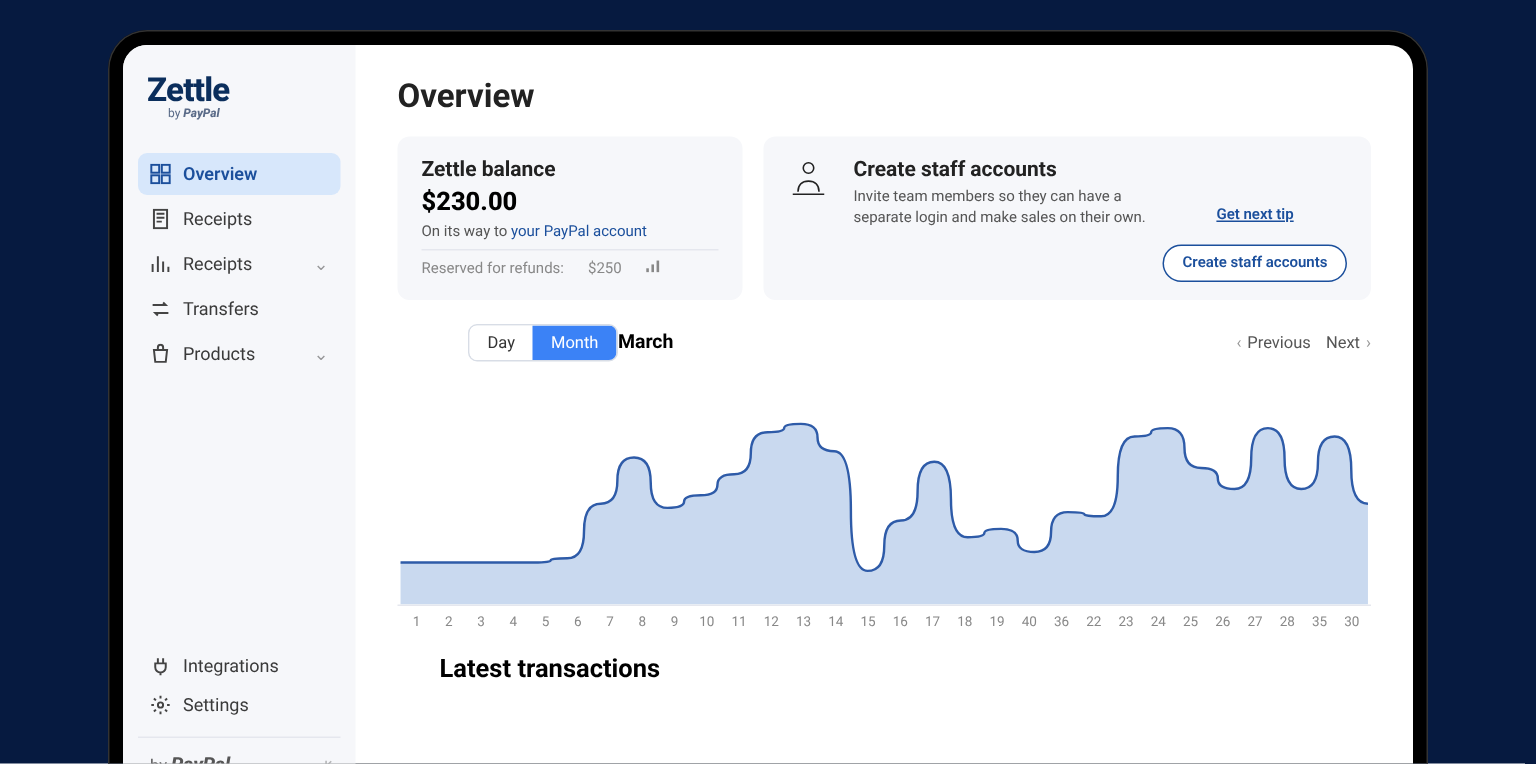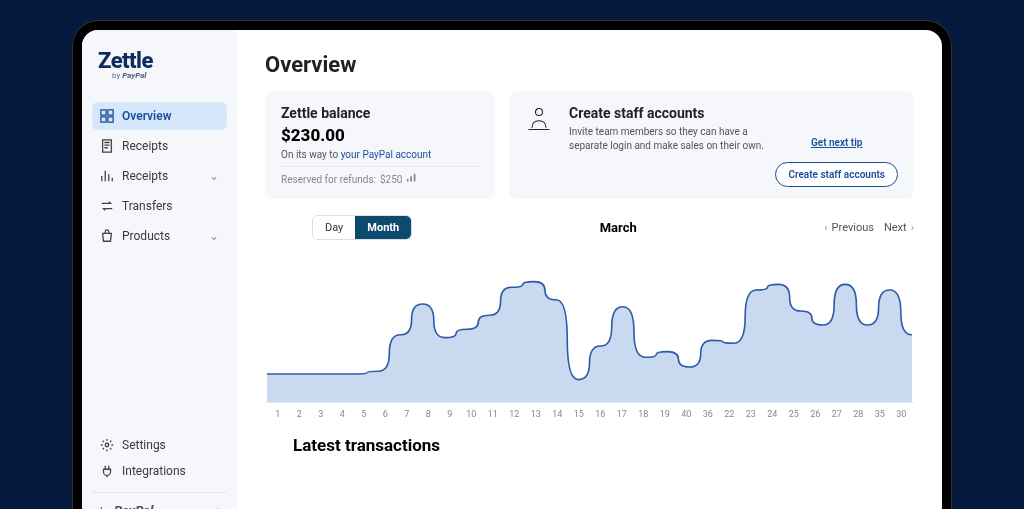--- a/index.html
+++ b/index.html
@@ -71,21 +71,21 @@
   .card{
     background:#f6f7fa; border-radius:8px; padding:14px 16px;
   }
   .card.balance{ width: 230px; }
   .card.tip{ flex:1; display:flex; gap:14px; position:relative;}
   .card h3{ font-size:14px; font-weight:700; color:#222; margin-bottom:4px;}
   .balance-amount{ font-size:17px; font-weight:800; margin-bottom:4px;}
   .balance-line{ font-size:10px; color:#555;}
   .balance-line a{ color:#1b4f9c; text-decoration:none;}
   .balance-divider{height:1px;background:#e5e7ee;margin:6px 0;}
-  .balance-refund{ font-size:10px; color:#888; display:flex; align-items:center; gap:4px;}
+  .balance-refund{ font-size:10px; color:#888; display:flex; align-items:center; gap:16px;}
   .balance-refund svg{width:12px;height:10px;}
 
   .tip-icon{ width:30px; flex-shrink:0; }
   .tip-icon svg{ width:28px;height:28px; stroke:#222; fill:none; stroke-width:1.2;}
   .tip-body{ flex:1; }
   .tip-body p{ font-size:10px; color:#555; line-height:1.35; max-width:200px;}
   .tip-actions{ position:absolute; right:16px; bottom:12px; display:flex; align-items:center; gap:14px;flex-direction:column;}
   .tip-link{ font-size:10px; color:#1b4f9c; font-weight:600; text-decoration:underline; cursor:pointer;}
   .tip-btn{
     border:1px solid #1b4f9c; color:#1b4f9c; font-size:10px; font-weight:600;
@@ -93,22 +93,22 @@
   }
 
   
   .chart-header{ display:flex; align-items:center; margin-bottom:8px;}
   .seg{
     display:inline-flex; border:1px solid #d8dde6; border-radius:6px; overflow:hidden; font-size:11px;margin-left:47px;
   }
   .seg button{
     border:none; background:#fff; color:#333; padding:5px 12px; cursor:pointer; font-size:11px;
   }
-  .seg button.active{ background:#0c4a6e; color:#fff; font-weight:700;}
-  .period-label{ flex:1; text-align:center; font-size:13px; font-weight:700;}
+  .seg button.active{ background:#3b82f6; color:#fff; font-weight:400;}
+  .period-label{ flex:1; font-size:13px; font-weight:700;}
   .pager{ display:flex; align-items:center; gap:10px; font-size:11px; color:#555;}
   .pager span{ cursor:pointer; display:flex; align-items:center; gap:4px;}
   .pager .caret{opacity:.6;}
 
   
   .chart{
     width:100%; height:155px; border-bottom:1px solid #e5e7ee; padding-top:4px;
   }
   .chart svg{ width:100%; height:100%; display:block;}
   .x-ticks{
@@ -180,33 +180,33 @@
           <span class="caret">⌄</span>
         </div>
       </nav>
 
       <div class="sidebar-spacer"></div>
 
       <div class="sidebar-bottom">
         <div class="nav-item">
           <span class="nav-icon">
               <svg viewBox="0 0 16 16">
+                <path d="M6 2v4M10 2v4M4 6h8v3a4 4 0 01-4 4 4 4 0 01-4-4zM8 13v2"></path>
+              </svg>
+            </span>
+          <span>Integrations</span>
+        </div>
+        <div class="nav-item">
+          <span class="nav-icon">
+              <svg viewBox="0 0 16 16">
                 <circle cx="8" cy="8" r="2"></circle>
                 <path d="M8 1v2M8 13v2M1 8h2M13 8h2M3 3l1.5 1.5M11.5 11.5L13 13M13 3l-1.5 1.5M4.5 11.5L3 13"></path>
               </svg>
             </span>
           <span>Settings</span>
-        </div>
-        <div class="nav-item">
-          <span class="nav-icon">
-              <svg viewBox="0 0 16 16">
-                <path d="M6 2v4M10 2v4M4 6h8v3a4 4 0 01-4 4 4 4 0 01-4-4zM8 13v2"></path>
-              </svg>
-            </span>
-          <span>Integrations</span>
         </div>
       </div>
 
       <div class="sidebar-foot">
         <span><span>by </span><b>PayPal</b></span>
         <span class="collapse-icon">⇤</span>
       </div>
     </aside>
 
     <main class="main">

